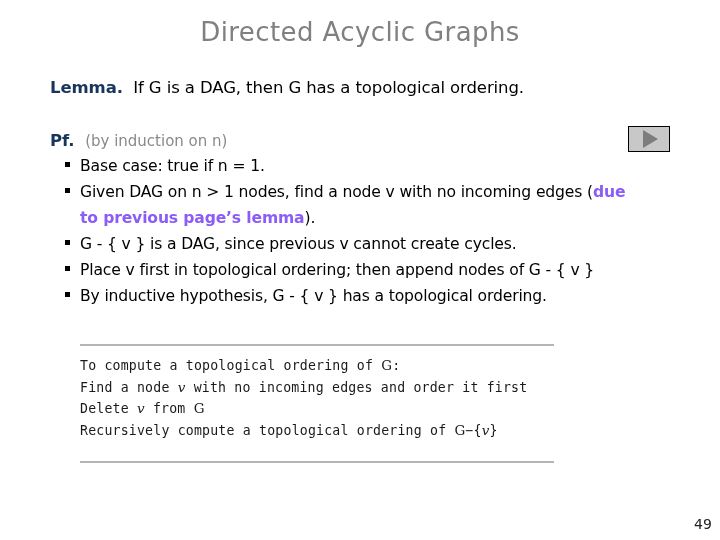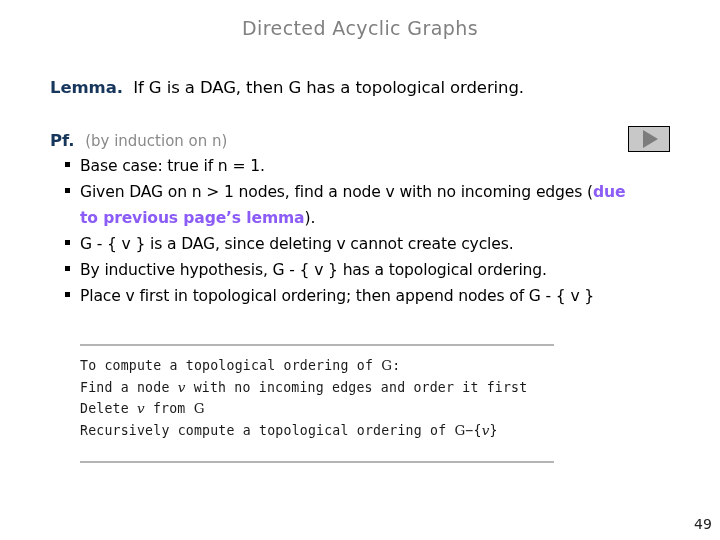--- a/index.html
+++ b/index.html
@@ -23,21 +23,21 @@
   }
 
   
   #slide-title {
     position: absolute;
     left: 0;
     top: 17px;
     width: 720px;
     text-align: center;
     color: #808080;
-    font-size: 19px;
+    font-size: 26px;
     font-family: "DejaVu Sans", sans-serif;
     font-weight: 400;
     letter-spacing: 0.4px;
     white-space: nowrap;
   }
 
   
   #lemma-line {
     position: absolute;
     left: 50px;
@@ -209,29 +209,29 @@
       </div>
       <div class="bullet-row">
         <span class="bullet-mark"></span>
         <span class="bullet-text"><span>Given DAG on n &gt; 1 nodes, find a node v with no incoming edges (</span><span class="blue-text">due</span></span>
       </div>
       <div class="bullet-row cont">
         <span class="bullet-text indent"><span class="blue-text">to previous page’s lemma</span><span>).</span></span>
       </div>
       <div class="bullet-row">
         <span class="bullet-mark"></span>
-        <span class="bullet-text"><span>G - { v } is a DAG, since deleting v cannot create cycles.</span></span>
+        <span class="bullet-text"><span>G - { v } is a DAG, since previous v cannot create cycles.</span></span>
+      </div>
+      <div class="bullet-row">
+        <span class="bullet-mark"></span>
+        <span class="bullet-text"><span>Place v first in topological ordering; then append nodes of G - { v }</span></span>
       </div>
       <div class="bullet-row">
         <span class="bullet-mark"></span>
         <span class="bullet-text"><span>By inductive hypothesis, G - { v } has a topological ordering.</span></span>
-      </div>
-      <div class="bullet-row">
-        <span class="bullet-mark"></span>
-        <span class="bullet-text"><span>Place v first in topological ordering; then append nodes of G - { v }</span></span>
       </div>
     </div>
 
   <div id="play-button">
     <span class="tri"></span>
   </div>
 
   <div id="code-figure">
     <div class="code-rule"></div>
     <div id="code-lines">

